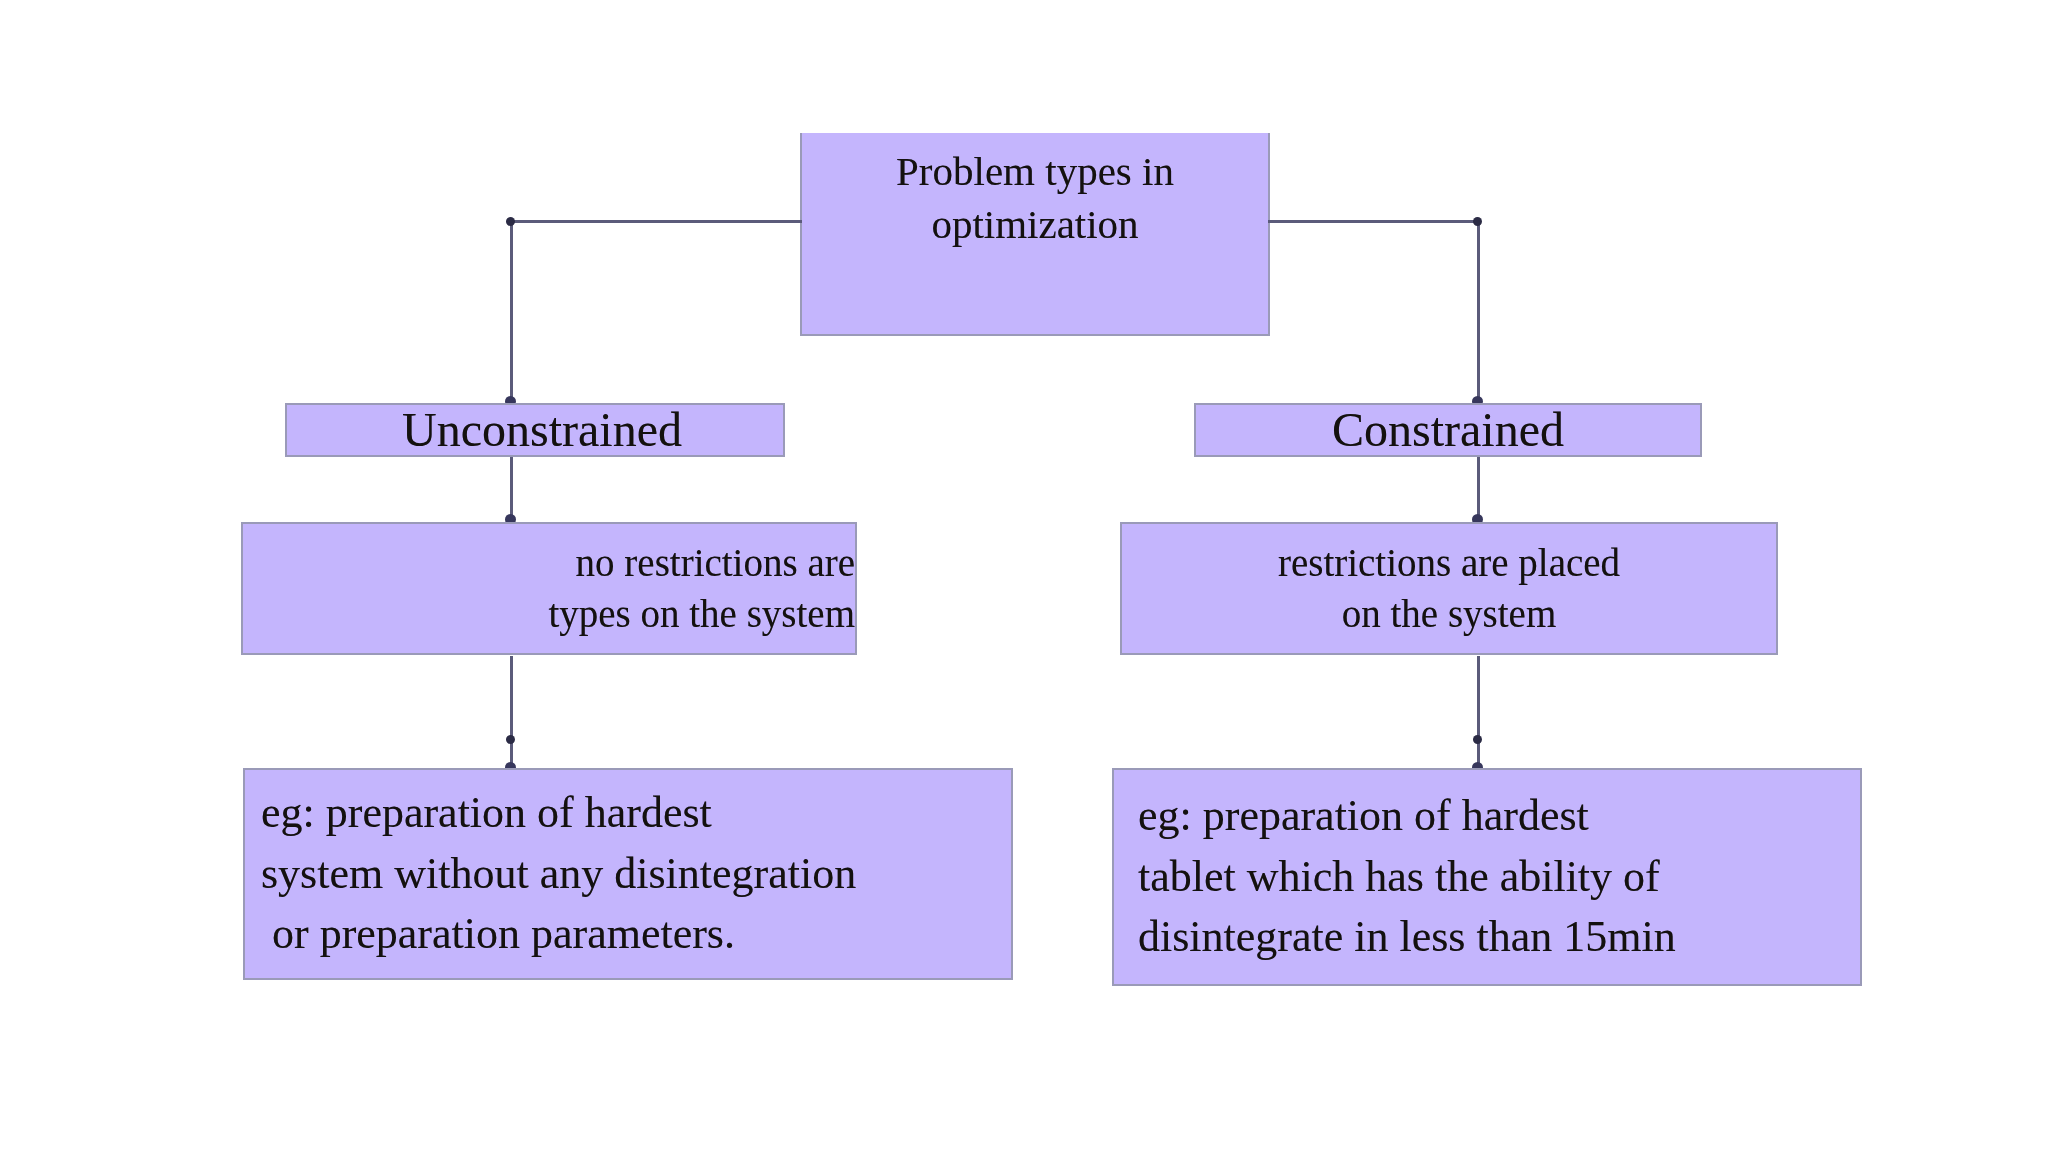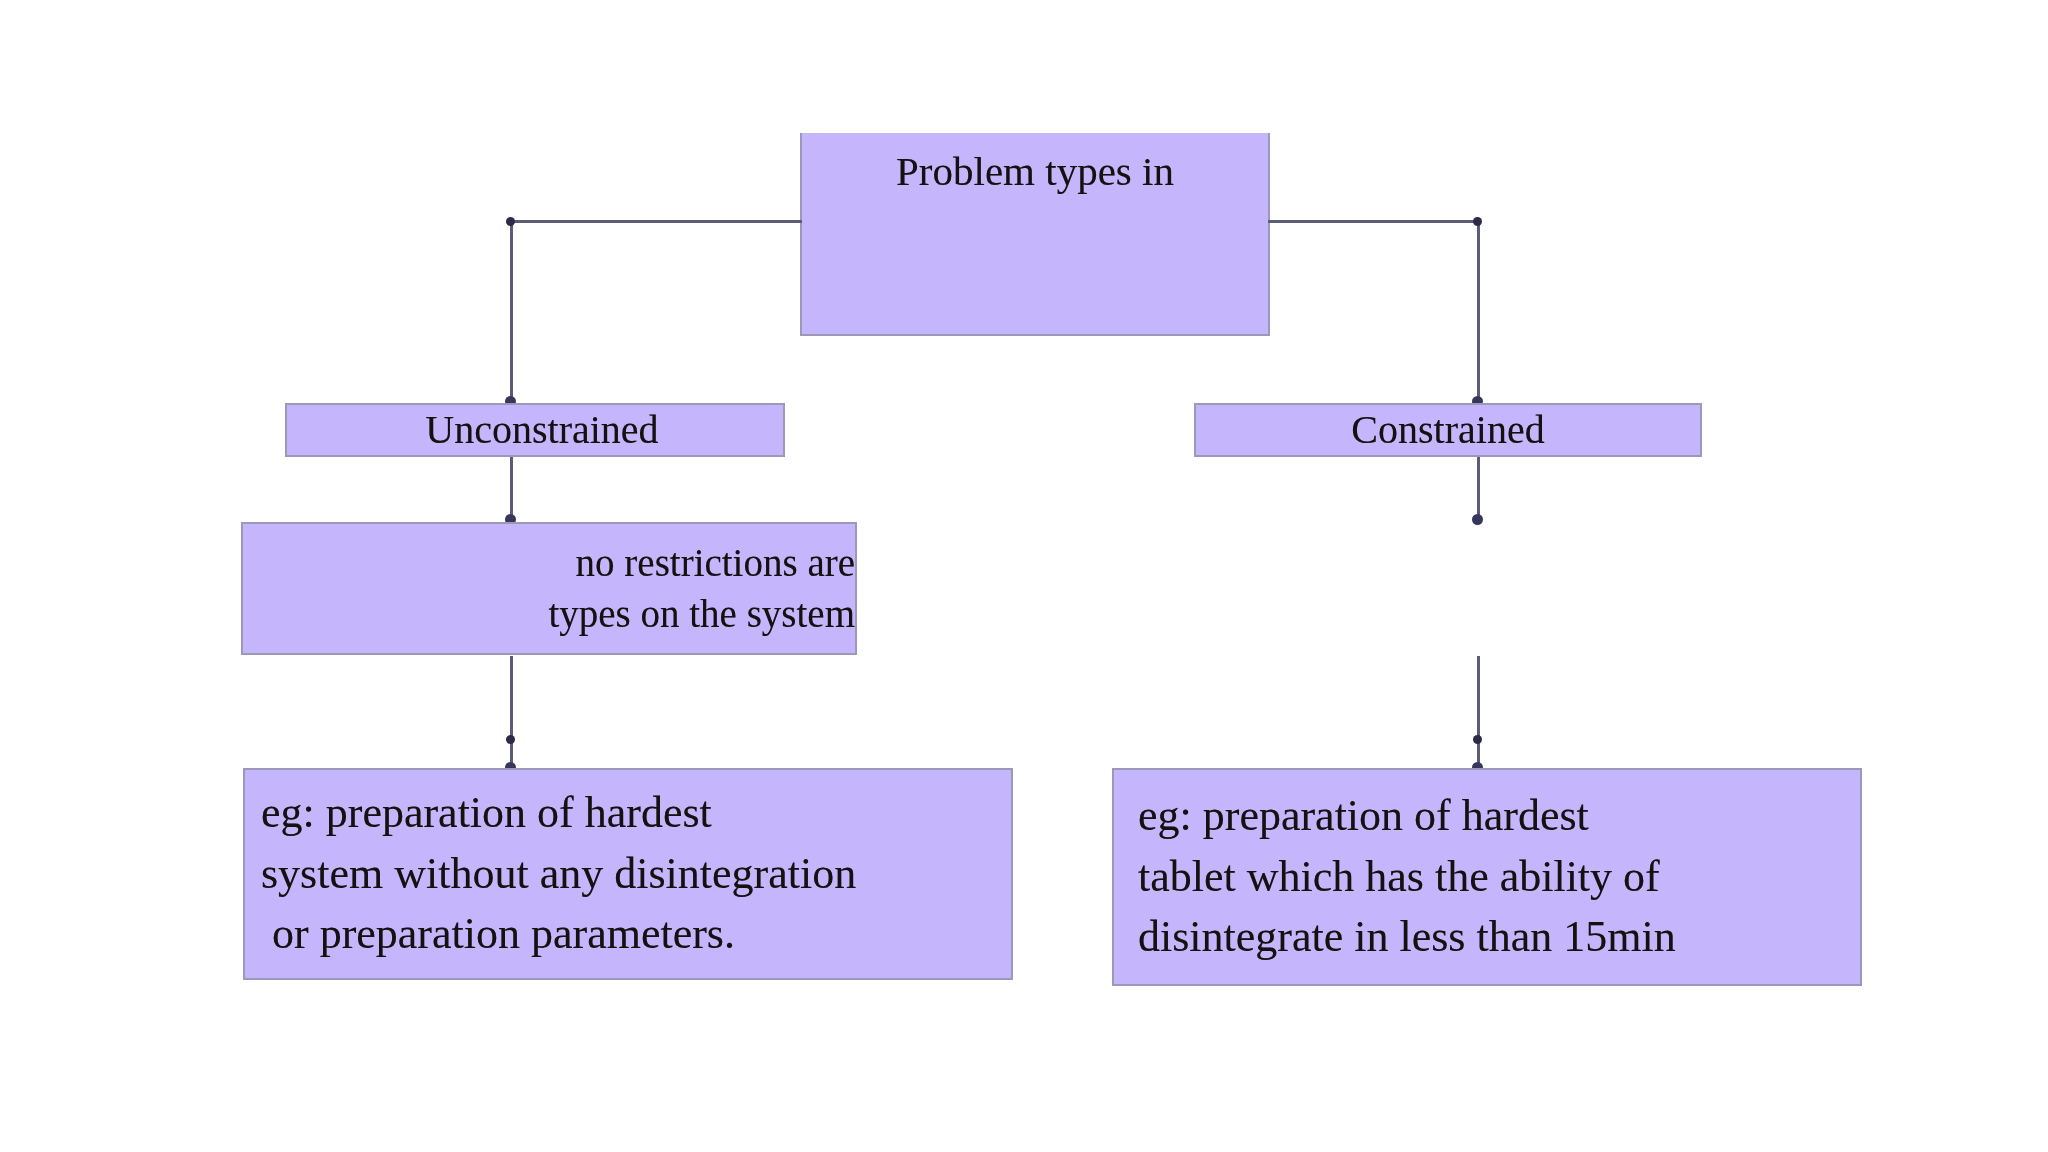--- a/index.html
+++ b/index.html
@@ -50,21 +50,21 @@
     font-size: 41px;
     text-align: center;
   }
 
   
   .cat {
     height: 54px;
     justify-content: center;
     align-items: center;
   }
-  .cat .line { font-size: 40px; }
+  .cat .line { font-size: 48px; }
 
   #node-unconstrained {
     left: 285px;
     top: 403px;
     width: 500px;
   }
   #node-unconstrained .line { padding-left: 14px; }
 
   #node-constrained {
     left: 1194px;
@@ -138,20 +138,21 @@
     border-radius: 50%;
   }
 </style>
 </head>
 <body>
 
 <div id="canvas">
 
   <div class="node" id="node-root">
     <span class="line">Problem types in</span>
+    <span class="line">optimization</span>
   </div>
 
   <div class="conn h dark" style="left:510px; top:220px; width:292px;"></div>
   <div class="conn v dark" style="left:510px; top:220px; height:185px;"></div>
   <div class="dot" style="left:506px; top:217px;"></div>
   <div class="arrow-dot" style="left:505px; top:396px;"></div>
 
   <div class="conn h dark" style="left:1268px; top:220px; width:212px;"></div>
   <div class="conn v dark" style="left:1477px; top:220px; height:185px;"></div>
   <div class="dot" style="left:1473px; top:217px;"></div>
@@ -169,20 +170,24 @@
   <div class="arrow-dot" style="left:505px; top:514px;"></div>
 
   <div class="conn v dark" style="left:1477px; top:457px; height:66px;"></div>
   <div class="arrow-dot" style="left:1472px; top:514px;"></div>
 
   <div class="node desc" id="node-desc-left">
     <span class="line">no restrictions are</span>
     <span class="line">types on the system</span>
   </div>
 
+  <div class="node desc" id="node-desc-right">
+    <span class="line">restrictions are placed</span>
+    <span class="line">on the system</span>
+  </div>
 
   <div class="conn v dark" style="left:510px; top:656px; height:114px;"></div>
   <div class="dot" style="left:506px; top:735px;"></div>
   <div class="arrow-dot" style="left:505px; top:762px;"></div>
 
   <div class="conn v dark" style="left:1477px; top:656px; height:114px;"></div>
   <div class="dot" style="left:1473px; top:735px;"></div>
   <div class="arrow-dot" style="left:1472px; top:762px;"></div>
 
   <div class="node example" id="node-eg-left">

